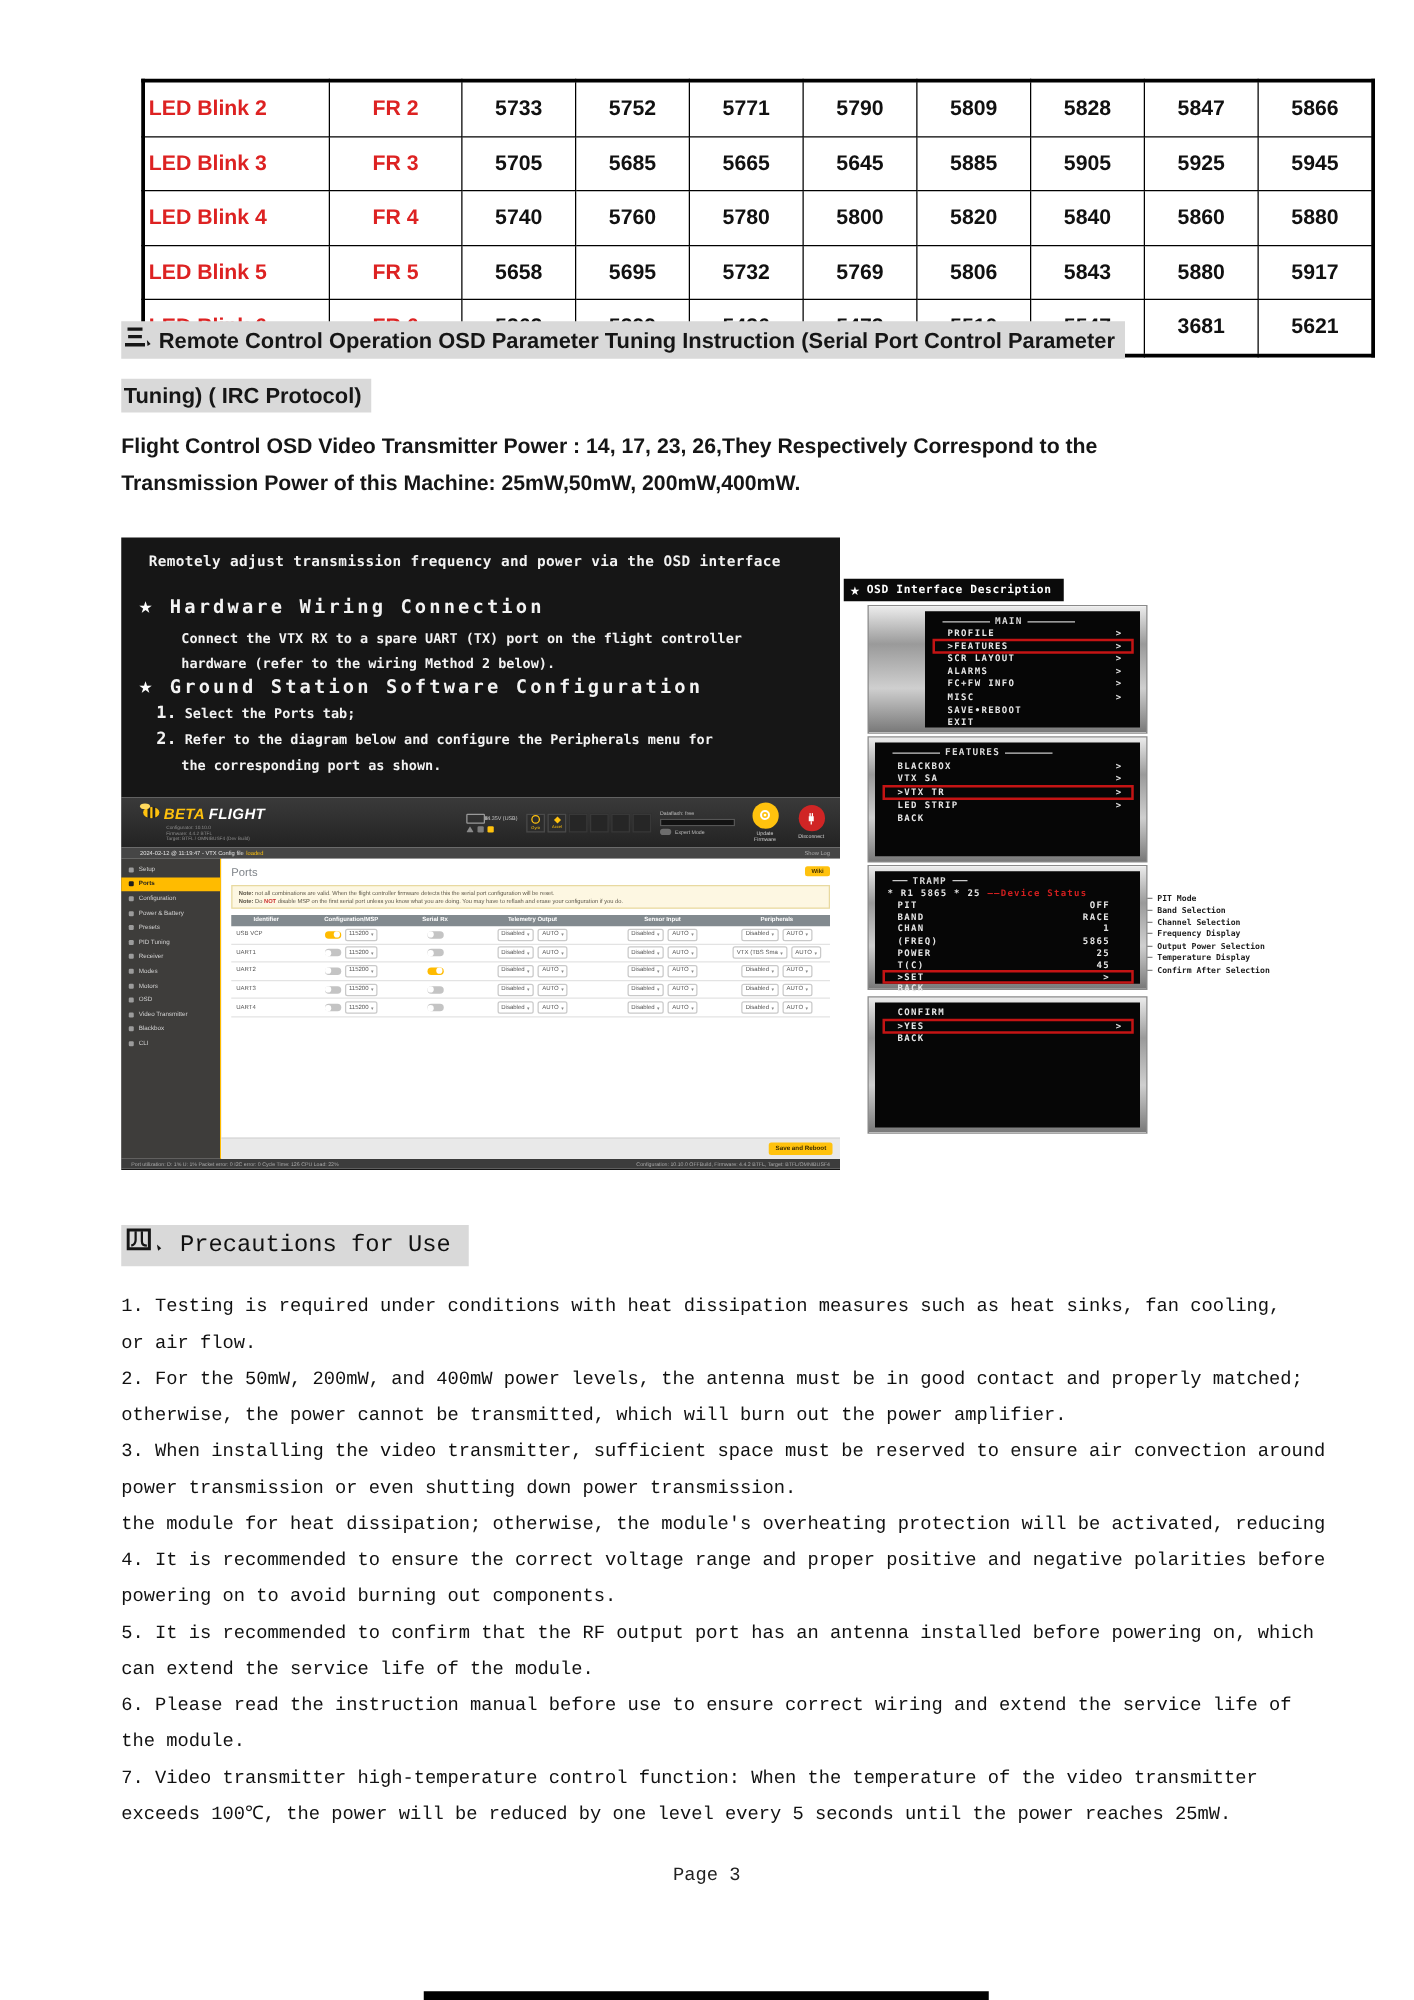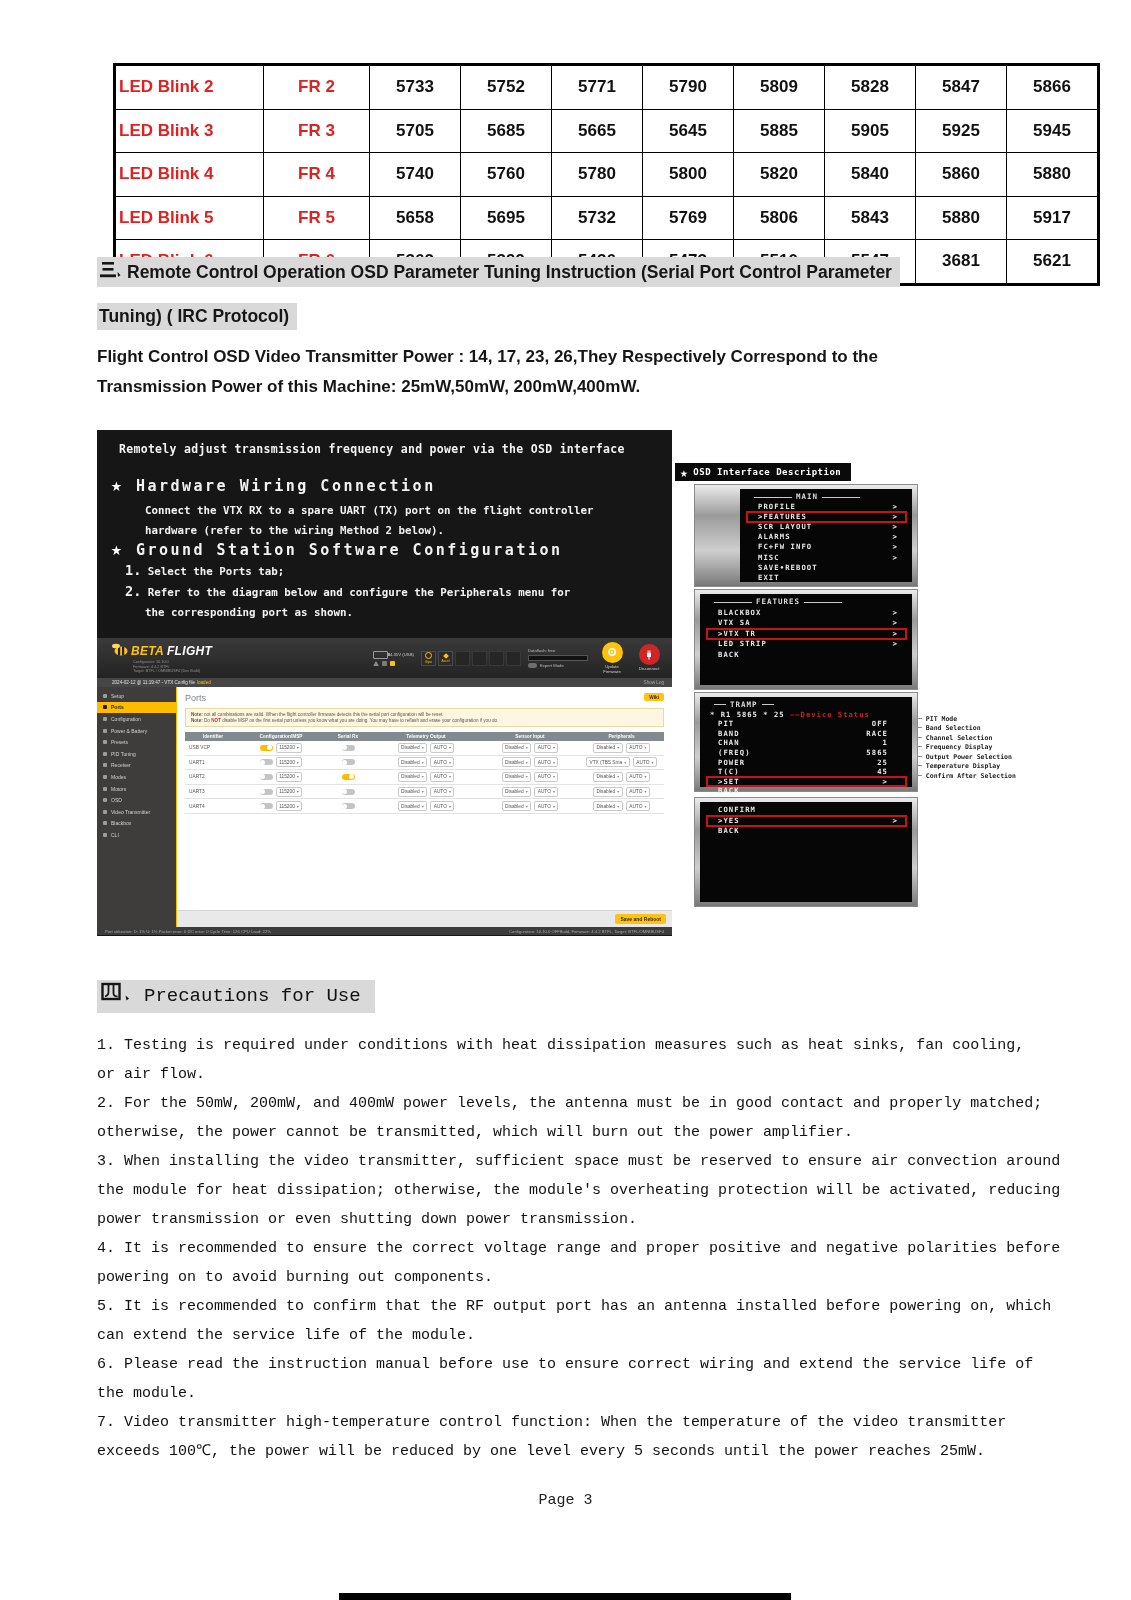--- a/index.html
+++ b/index.html
@@ -713,22 +713,22 @@
           </svg>
       </span>
       <span>Precautions for Use</span>
     </div>
     <div class="prec">
         <div class="ln">1. Testing is required under conditions with heat dissipation measures such as heat sinks, fan cooling,</div>
         <div class="ln">or air flow.</div>
         <div class="ln">2. For the 50mW, 200mW, and 400mW power levels, the antenna must be in good contact and properly matched;</div>
         <div class="ln">otherwise, the power cannot be transmitted, which will burn out the power amplifier.</div>
         <div class="ln">3. When installing the video transmitter, sufficient space must be reserved to ensure air convection around</div>
+        <div class="ln">power transmission or even shutting down power transmission.</div>
         <div class="ln">the module for heat dissipation; otherwise, the module's overheating protection will be activated, reducing</div>
-        <div class="ln">power transmission or even shutting down power transmission.</div>
         <div class="ln">4. It is recommended to ensure the correct voltage range and proper positive and negative polarities before</div>
         <div class="ln">powering on to avoid burning out components.</div>
         <div class="ln">5. It is recommended to confirm that the RF output port has an antenna installed before powering on, which</div>
         <div class="ln">can extend the service life of the module.</div>
         <div class="ln">6. Please read the instruction manual before use to ensure correct wiring and extend the service life of</div>
         <div class="ln">the module.</div>
         <div class="ln">7. Video transmitter high-temperature control function: When the temperature of the video transmitter</div>
         <div class="ln">exceeds 100℃, the power will be reduced by one level every 5 seconds until the power reaches 25mW.</div>
       </div>
   </div>

